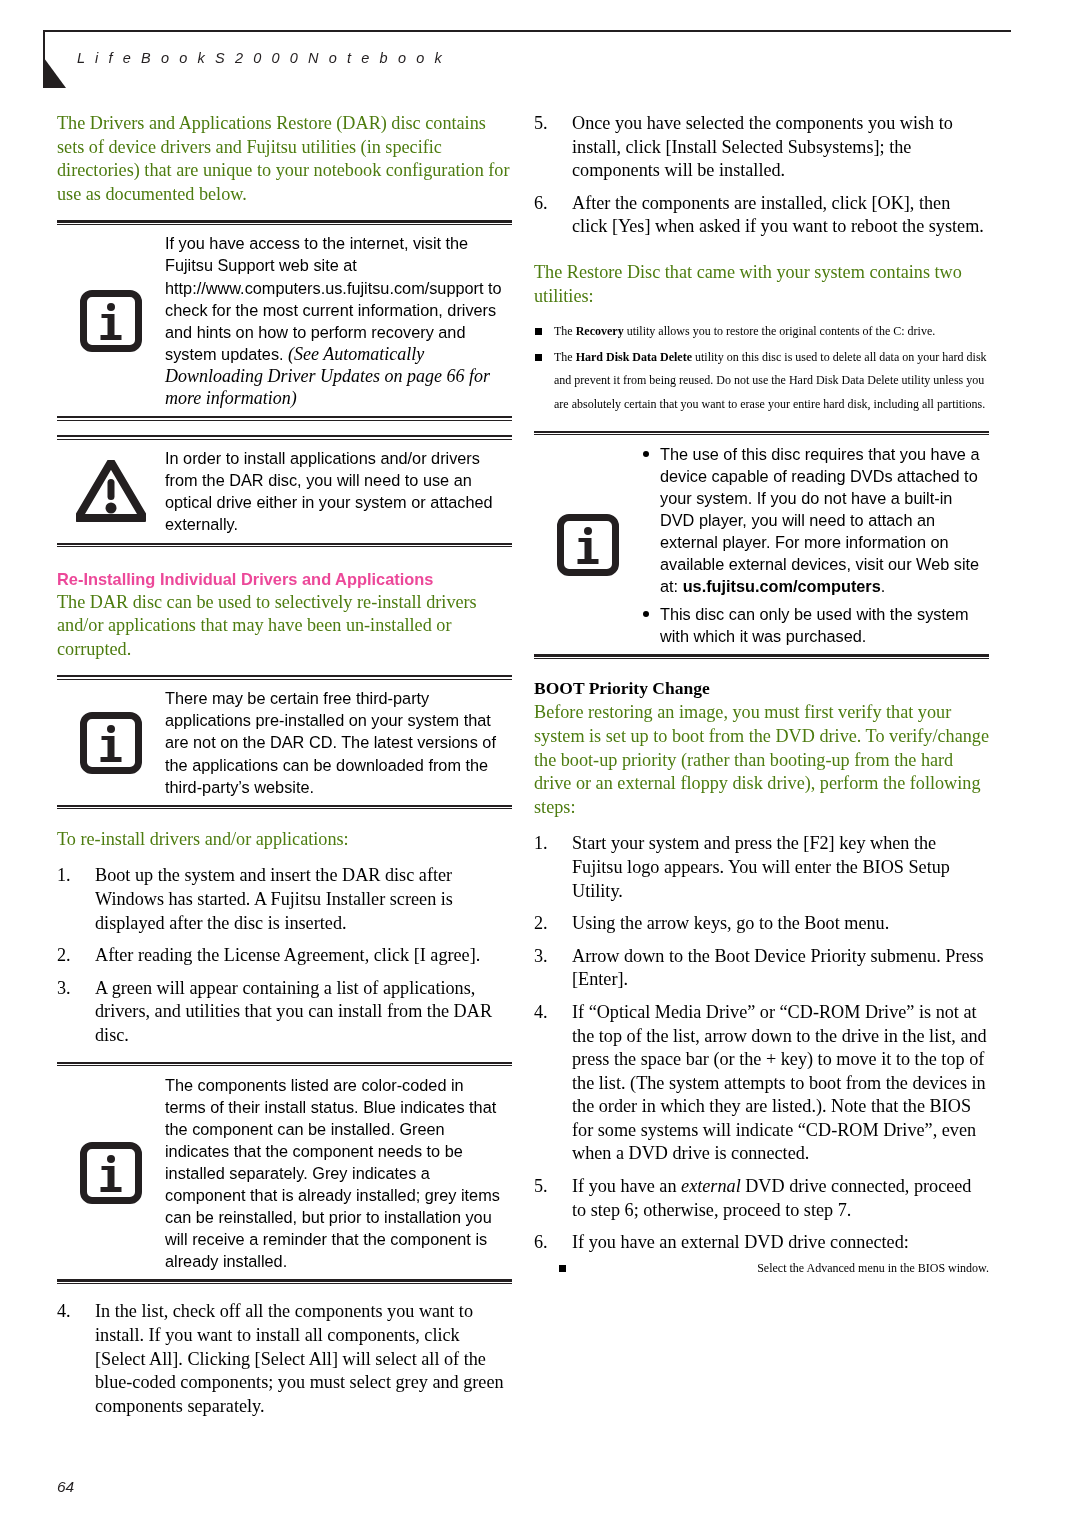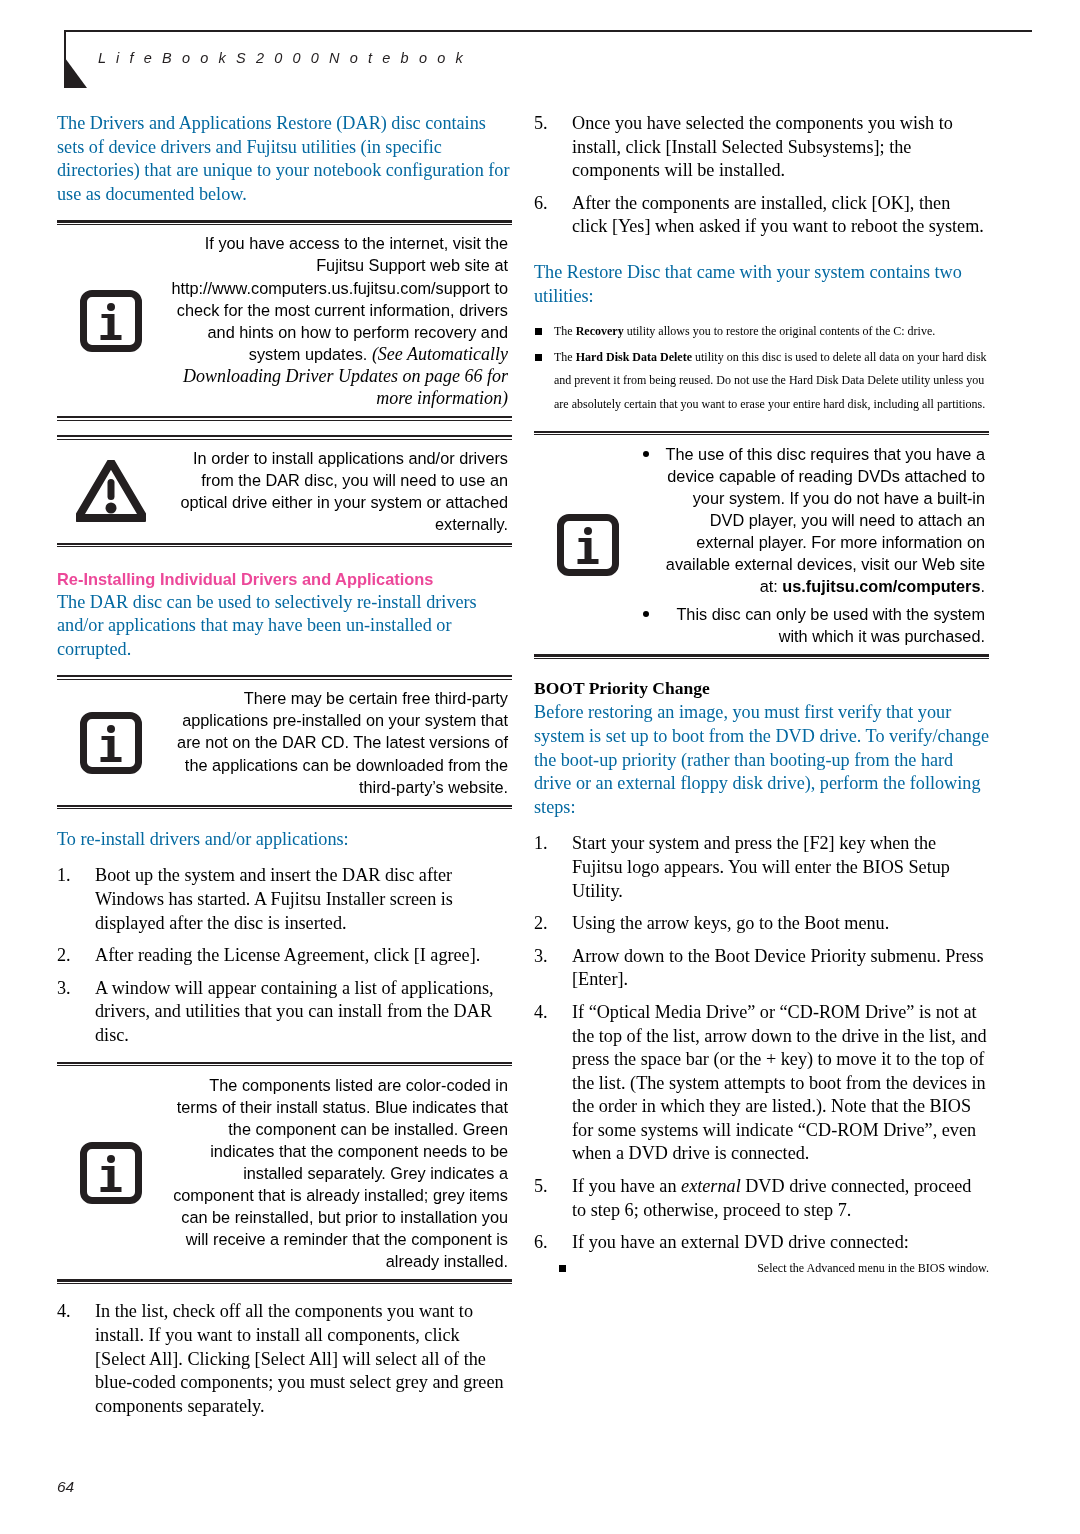--- a/index.html
+++ b/index.html
@@ -19,21 +19,21 @@
   .page {
     position: absolute;
     left: 0; top: 0;
     width: 1080px;
     height: 1534px;
   }
 
   
   .header {
     position: absolute;
-    left: 64px;
+    left: 43px;
     top: 30px;
     width: 968px;
     height: 70px;
   }
   .header-rule {
     position: absolute;
     left: 0;
     top: 0;
     width: 968px;
     height: 2px;
@@ -103,21 +103,21 @@
     margin: 0 0 1px 0;
     line-height: 23px;
     color: #000;
   }
   p.body {
     font-family: "Liberation Serif", serif;
     font-size: 18.2px;
     line-height: 23.6px;
     margin: 0 0 0 0;
     text-align: left;
-    color: #0369a1;
+    color: #4d7c0f;
   }
 
   
   .numlist { margin: 13px 0 0 0; padding: 0; }
   .numitem {
     position: relative;
     padding-left: 38px;
     margin-bottom: 9px;
     font-family: "Liberation Serif", serif;
     font-size: 18.2px;
@@ -177,21 +177,20 @@
     left: 0; top: 3.4px;
     width: 100%;
     height: 1.1px;
     background: #231f20;
   }
   .note-inner {
     display: flex;
     align-items: center;
     padding: 7px 0 7px 0;
     min-height: 60px;
-    text-align: right;
   }
   .note-icon {
     width: 108px;
     flex: 0 0 108px;
     display: flex;
     justify-content: center;
     align-items: center;
   }
   .note-text {
     flex: 1 1 auto;
@@ -366,21 +365,21 @@
       <div class="numitem">
         <span class="num">1.</span>
         <span>Boot up the system and insert the DAR disc after Windows has started. A Fujitsu Installer screen is displayed after the disc is inserted.</span>
       </div>
       <div class="numitem">
         <span class="num">2.</span>
         <span>After reading the License Agreement, click [I agree].</span>
       </div>
       <div class="numitem">
         <span class="num">3.</span>
-        <span>A window will appear containing a list of applications, drivers, and utilities that you can install from the DAR disc.</span>
+        <span>A green will appear containing a list of applications, drivers, and utilities that you can install from the DAR disc.</span>
       </div>
     </div>
 
     <div class="note">
       <div class="rule-double"></div>
       <div class="note-inner">
         <div class="note-icon">
           <div class="icon-info">
             <span class="dot"></span>
               <span class="stem"></span>

